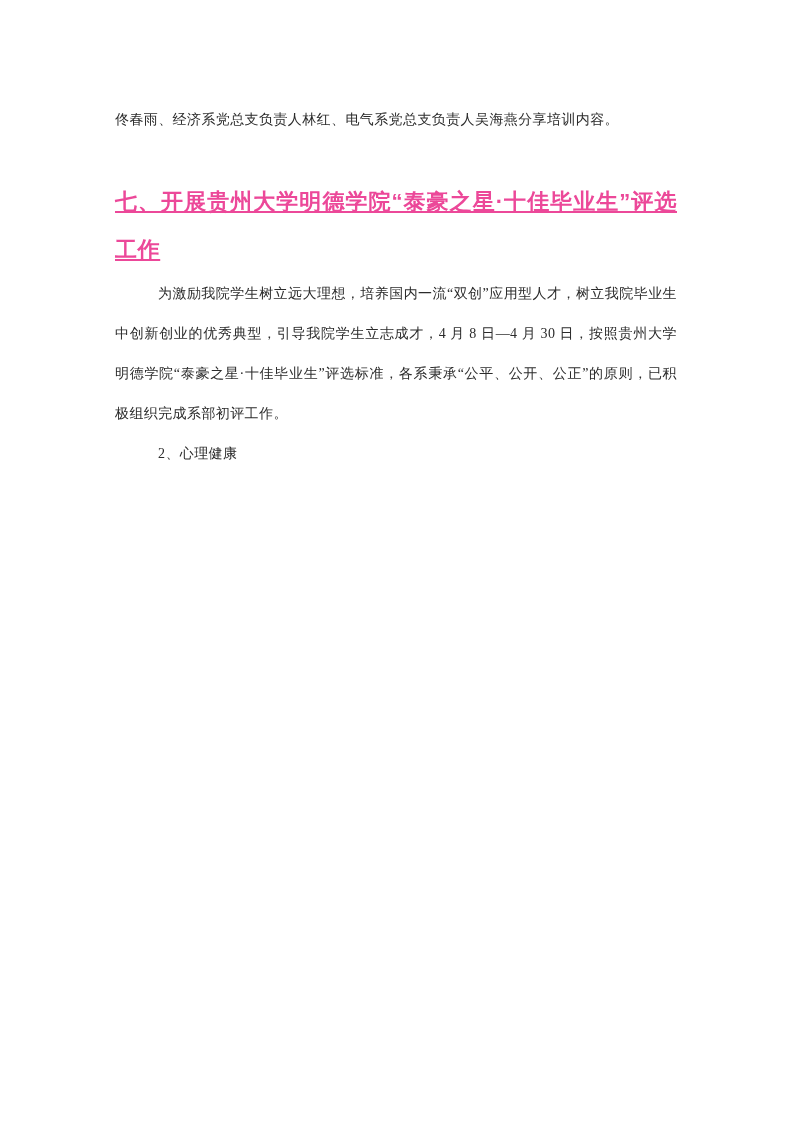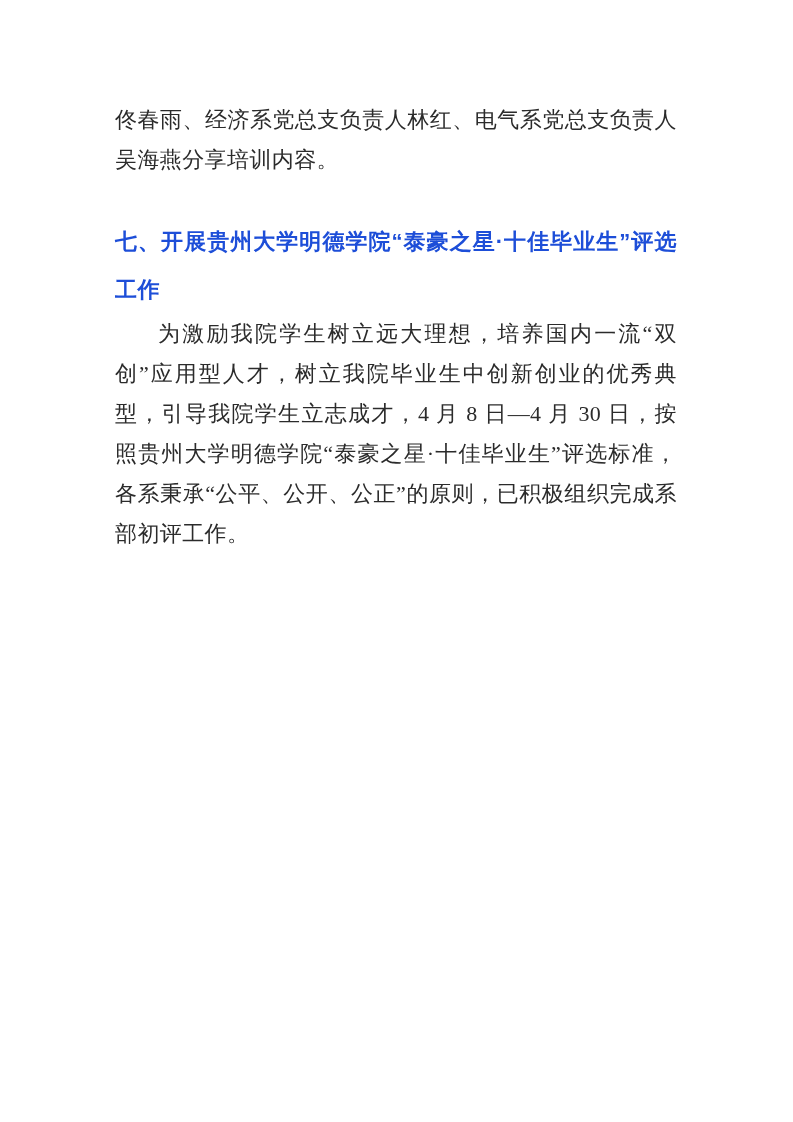--- a/index.html
+++ b/index.html
@@ -11,50 +11,52 @@
     position: relative;
     width: 793px;
     height: 1122px;
     background: #ffffff;
     overflow: hidden;
     padding: 100px 116px 0 115px;
     color: #262626;
   }
   .body-para {
     font-family: "Liberation Serif", "DejaVu Serif", serif;
-    font-size: 22px;
+    font-size: 14px;
     line-height: 40px;
     text-align: justify;
     text-align-last: left;
     color: #2b2b2b;
     letter-spacing: 0.4px;
   }
   .body-para.indent { text-indent: 43px; }
   .heading {
     font-family: "Liberation Sans", "DejaVu Sans", sans-serif;
     font-weight: 700;
     font-size: 22px;
     line-height: 48px;
     text-align: justify;
     text-align-last: left;
-    color: #1d4ed8;
+    color: #ec4899;
     margin-top: 38px;
     letter-spacing: 0.6px;
+    text-decoration: underline;
   }
 </style>
 </head>
 <body>
 
 <div class="page">
 
   <p class="body-para">佟春雨、经济系党总支负责人林红、电气系党总支负责人吴海燕分享培训内容。</p>
 
 
   <h2 class="heading">七、开展贵州大学明德学院“泰豪之星·十佳毕业生”评选工作</h2>
 
   <p class="body-para indent">为激励我院学生树立远大理想，培养国内一流“双创”应用型人才，树立我院毕业生中创新创业的优秀典型，引导我院学生立志成才，4 月 8 日—4 月 30 日，按照贵州大学明德学院“泰豪之星·十佳毕业生”评选标准，各系秉承“公平、公开、公正”的原则，已积极组织完成系部初评工作。</p>
 
 
 
 
+  <p class="body-para indent">2、心理健康</p>
 
 
 </div>
 
 </body></html>

